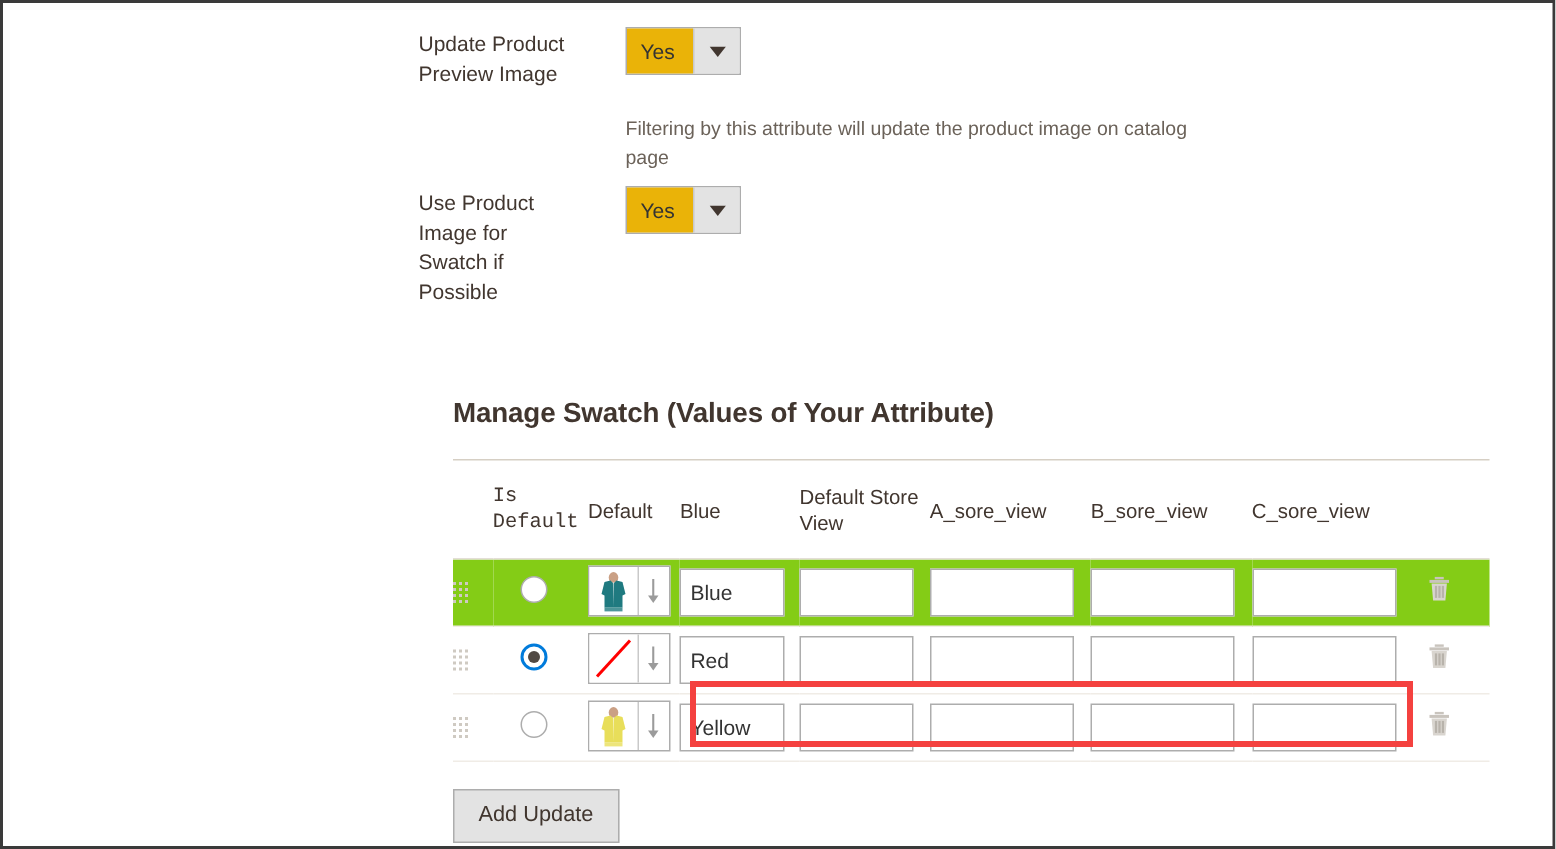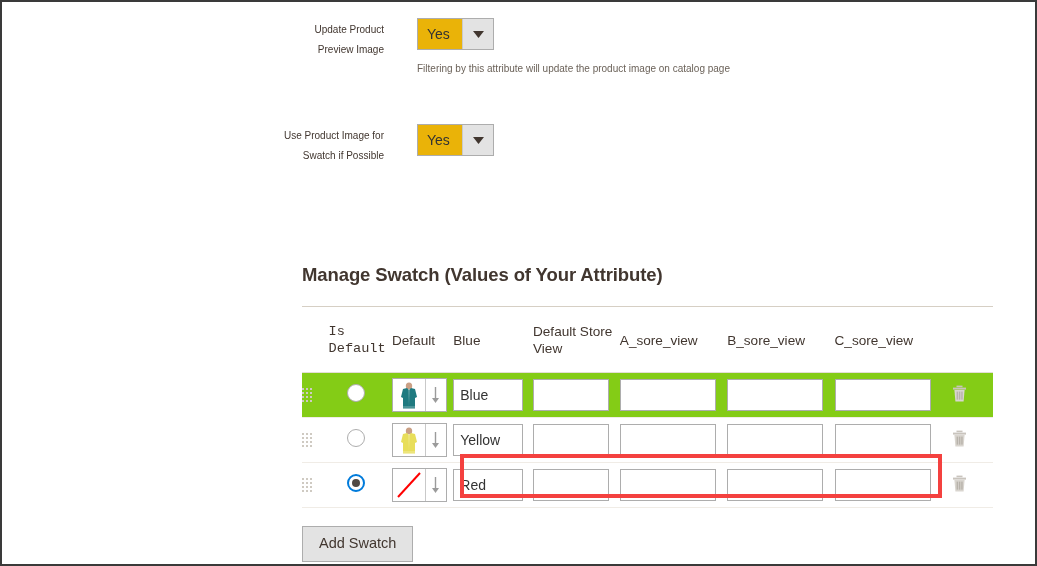--- a/index.html
+++ b/index.html
@@ -22,23 +22,23 @@
     overflow: hidden;
   }
   
   .field-row {
     position: absolute;
     display: flex;
     align-items: flex-start;
   }
   .field-label {
     width: 105px;
-    text-align: right;
+    text-align: left;
     color: #41362f;
-    font-size: 10px;
+    font-size: 14px;
     line-height: 19.5px;
     padding-top: 2px;
     font-weight: 400;
   }
   .field-control {
     margin-left: 33px;
   }
   
   .select-box {
     display: inline-flex;
@@ -61,22 +61,22 @@
   .select-arrow {
     width: 30px;
     border-left: 1px solid #c9c9c9;
     background: #e3e3e3;
     display: flex;
     align-items: center;
     justify-content: center;
   }
   .select-arrow svg { display: block; }
   .field-note {
-    margin-top: 9px;
-    font-size: 10px;
+    margin-top: 26px;
+    font-size: 13px;
     line-height: 19px;
     color: #6b6259;
     max-width: 405px;
   }
   
   #swatch-section {
     position: absolute;
     left: 300px;
     top: 262px;
     width: 691px;
@@ -355,39 +355,36 @@
                 <i></i>
                 <i></i>
                 <i></i>
                 <i></i>
                 <i></i>
                 <i></i>
                 <i></i>
                 <i></i>
               </span>
             </td>
-            <td class="col-def"><span class="radio"></span></td>
+            <td class="col-def"><span class="radio checked"></span></td>
             <td class="col-swatch"><span class="swatch-wrap">
                 <span class="swatch-thumb">
                   <svg width="26" height="28" viewBox="0 0 26 28">
                     <rect x="0" y="0" width="26" height="28" fill="#ffffff"></rect>
-                    <ellipse cx="13" cy="5" rx="3.2" ry="3.6" fill="#caa085"></ellipse>
-                    <path d="M7 8 L11 7 L13 9 L15 7 L19 8 L21 16 L19 17 L19 25 L7 25 L7 17 L5 16 Z" fill="#e8de5a"></path>
-                    <path d="M12.6 8.2 L13 25 L13.4 8.2 Z" fill="#ffffff" opacity="0.55"></path>
-                    <rect x="7" y="25" width="12" height="2.6" fill="#e8de5a" opacity="0.8"></rect>
+                    <line x1="2" y1="26" x2="24" y2="2" stroke="#ff0000" stroke-width="2"></line>
                   </svg>
                 </span>
                 <span class="swatch-arrow">
                   <svg width="9" height="18" viewBox="0 0 9 18">
                     <line x1="4.5" y1="1" x2="4.5" y2="13" stroke="#9b9b9b" stroke-width="1.4"></line>
                     <polygon points="1,12 8,12 4.5,17" fill="#9b9b9b"></polygon>
                   </svg>
                 </span>
               </span></td>
-            <td class="col-admin"><input class="cell-input w-admin" value="Yellow" style=""></td>
+            <td class="col-admin"><input class="cell-input w-admin" value="Red" style=""></td>
             <td class="col-dsv"><input class="cell-input w-store" value="" style=""></td>
             <td class="col-a"><input class="cell-input w-view" value="" style=""></td>
             <td class="col-b"><input class="cell-input w-view" value="" style=""></td>
             <td class="col-c"><input class="cell-input w-view" value="" style=""></td>
             <td class="col-del"><span class="trash"><svg width="15" height="17" viewBox="0 0 15 17">
                   <rect x="4.5" y="0.6" width="6" height="1.6" fill="#c9c4bd"></rect>
                   <rect x="1" y="2.6" width="13" height="2" fill="#c9c4bd"></rect>
                   <path d="M2.4 5 L12.6 5 L11.6 16.4 L3.4 16.4 Z" fill="#d9d5cf"></path>
                   <rect x="4.6" y="6.6" width="1.5" height="8" fill="#b8b3ab"></rect>
                   <rect x="6.9" y="6.6" width="1.5" height="8" fill="#b8b3ab"></rect>
@@ -404,50 +401,53 @@
                 <i></i>
                 <i></i>
                 <i></i>
                 <i></i>
                 <i></i>
                 <i></i>
                 <i></i>
                 <i></i>
               </span>
             </td>
-            <td class="col-def"><span class="radio checked"></span></td>
+            <td class="col-def"><span class="radio"></span></td>
             <td class="col-swatch"><span class="swatch-wrap">
                 <span class="swatch-thumb">
                   <svg width="26" height="28" viewBox="0 0 26 28">
                     <rect x="0" y="0" width="26" height="28" fill="#ffffff"></rect>
-                    <line x1="2" y1="26" x2="24" y2="2" stroke="#ff0000" stroke-width="2"></line>
+                    <ellipse cx="13" cy="5" rx="3.2" ry="3.6" fill="#caa085"></ellipse>
+                    <path d="M7 8 L11 7 L13 9 L15 7 L19 8 L21 16 L19 17 L19 25 L7 25 L7 17 L5 16 Z" fill="#e8de5a"></path>
+                    <path d="M12.6 8.2 L13 25 L13.4 8.2 Z" fill="#ffffff" opacity="0.55"></path>
+                    <rect x="7" y="25" width="12" height="2.6" fill="#e8de5a" opacity="0.8"></rect>
                   </svg>
                 </span>
                 <span class="swatch-arrow">
                   <svg width="9" height="18" viewBox="0 0 9 18">
                     <line x1="4.5" y1="1" x2="4.5" y2="13" stroke="#9b9b9b" stroke-width="1.4"></line>
                     <polygon points="1,12 8,12 4.5,17" fill="#9b9b9b"></polygon>
                   </svg>
                 </span>
               </span></td>
-            <td class="col-admin"><input class="cell-input w-admin" value="Red" style=""></td>
+            <td class="col-admin"><input class="cell-input w-admin" value="Yellow" style=""></td>
             <td class="col-dsv"><input class="cell-input w-store" value="" style=""></td>
             <td class="col-a"><input class="cell-input w-view" value="" style=""></td>
             <td class="col-b"><input class="cell-input w-view" value="" style=""></td>
             <td class="col-c"><input class="cell-input w-view" value="" style=""></td>
             <td class="col-del"><span class="trash"><svg width="15" height="17" viewBox="0 0 15 17">
                   <rect x="4.5" y="0.6" width="6" height="1.6" fill="#c9c4bd"></rect>
                   <rect x="1" y="2.6" width="13" height="2" fill="#c9c4bd"></rect>
                   <path d="M2.4 5 L12.6 5 L11.6 16.4 L3.4 16.4 Z" fill="#d9d5cf"></path>
                   <rect x="4.6" y="6.6" width="1.5" height="8" fill="#b8b3ab"></rect>
                   <rect x="6.9" y="6.6" width="1.5" height="8" fill="#b8b3ab"></rect>
                   <rect x="9.2" y="6.6" width="1.5" height="8" fill="#b8b3ab"></rect>
                 </svg></span></td>
           </tr>
         </tbody>
     </table>
 
-    <button class="add-btn">Add Swatch</button>
+    <button class="add-btn">Add Update</button>
   </div>
 
   <div id="annotation"></div>
 
 </div>
 
 </body></html>

